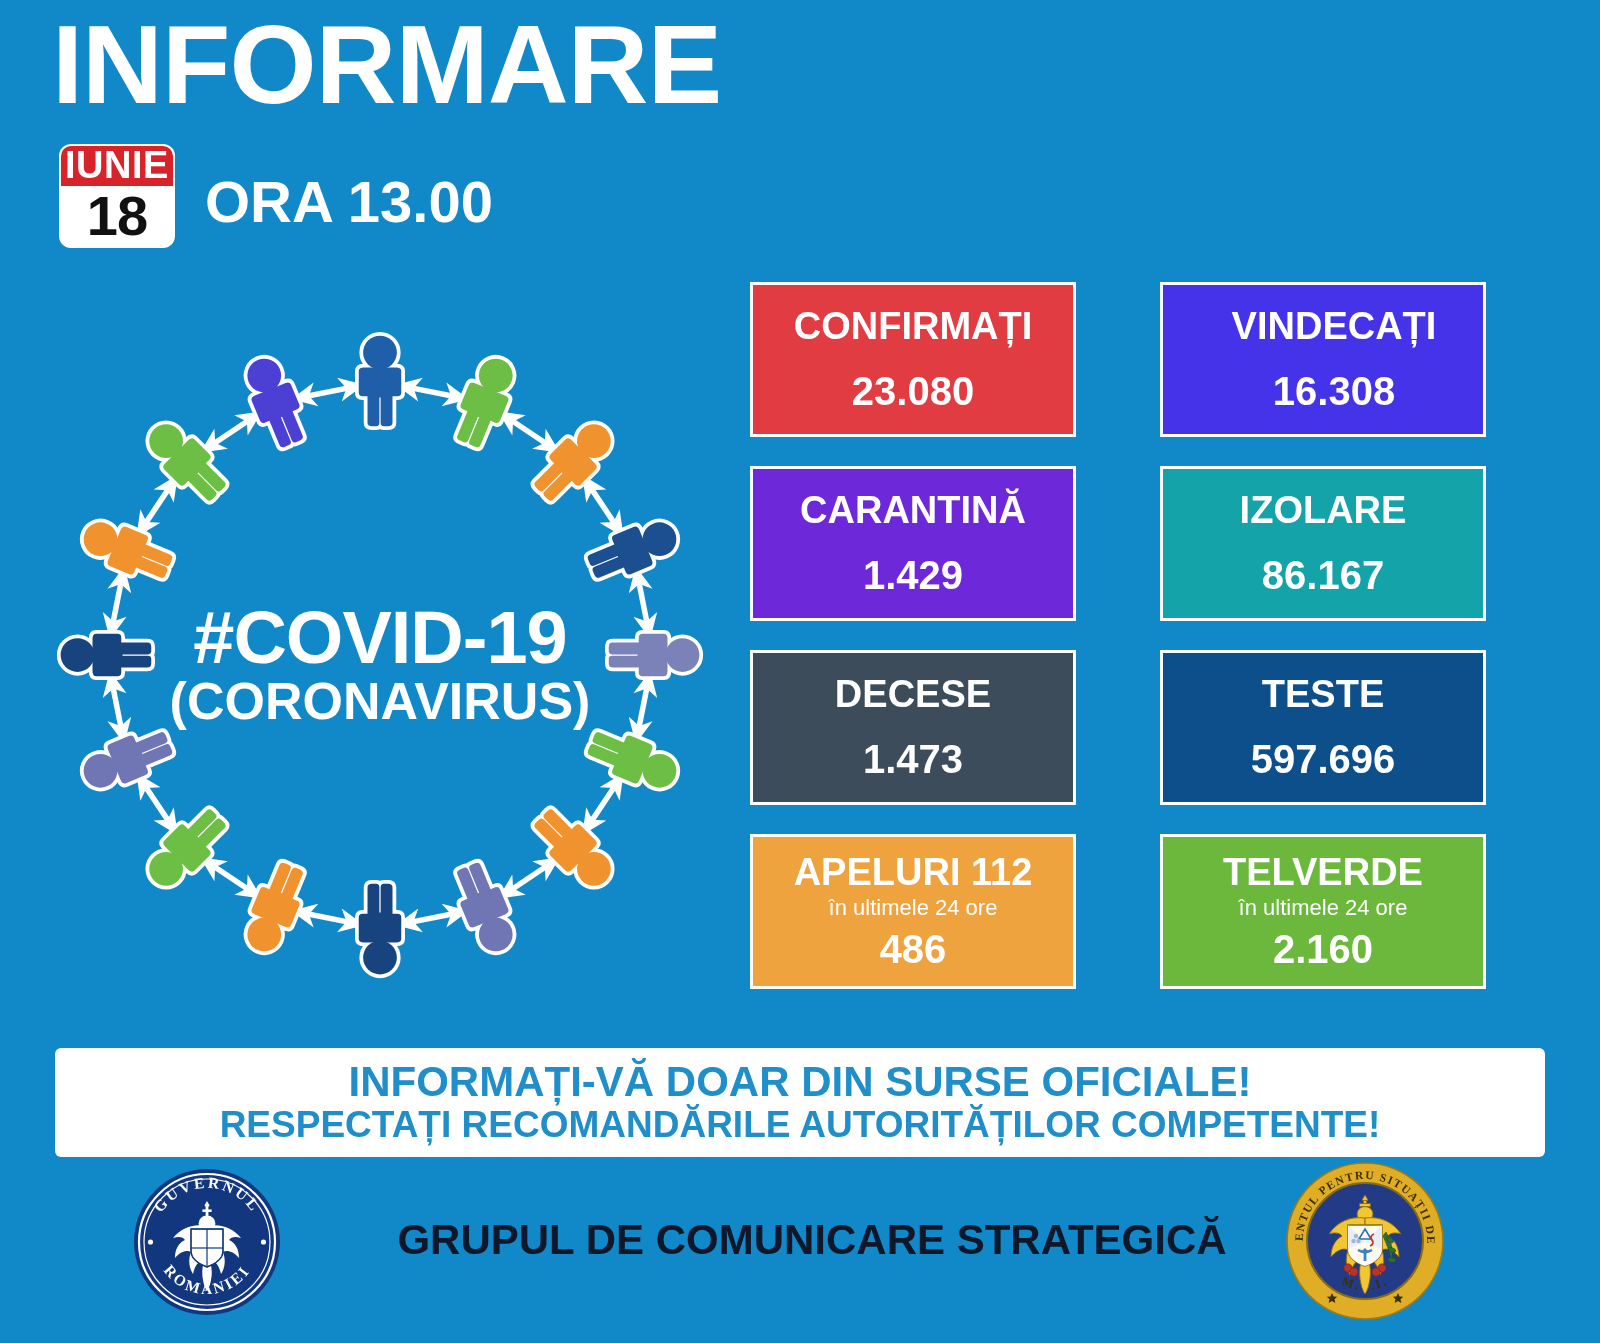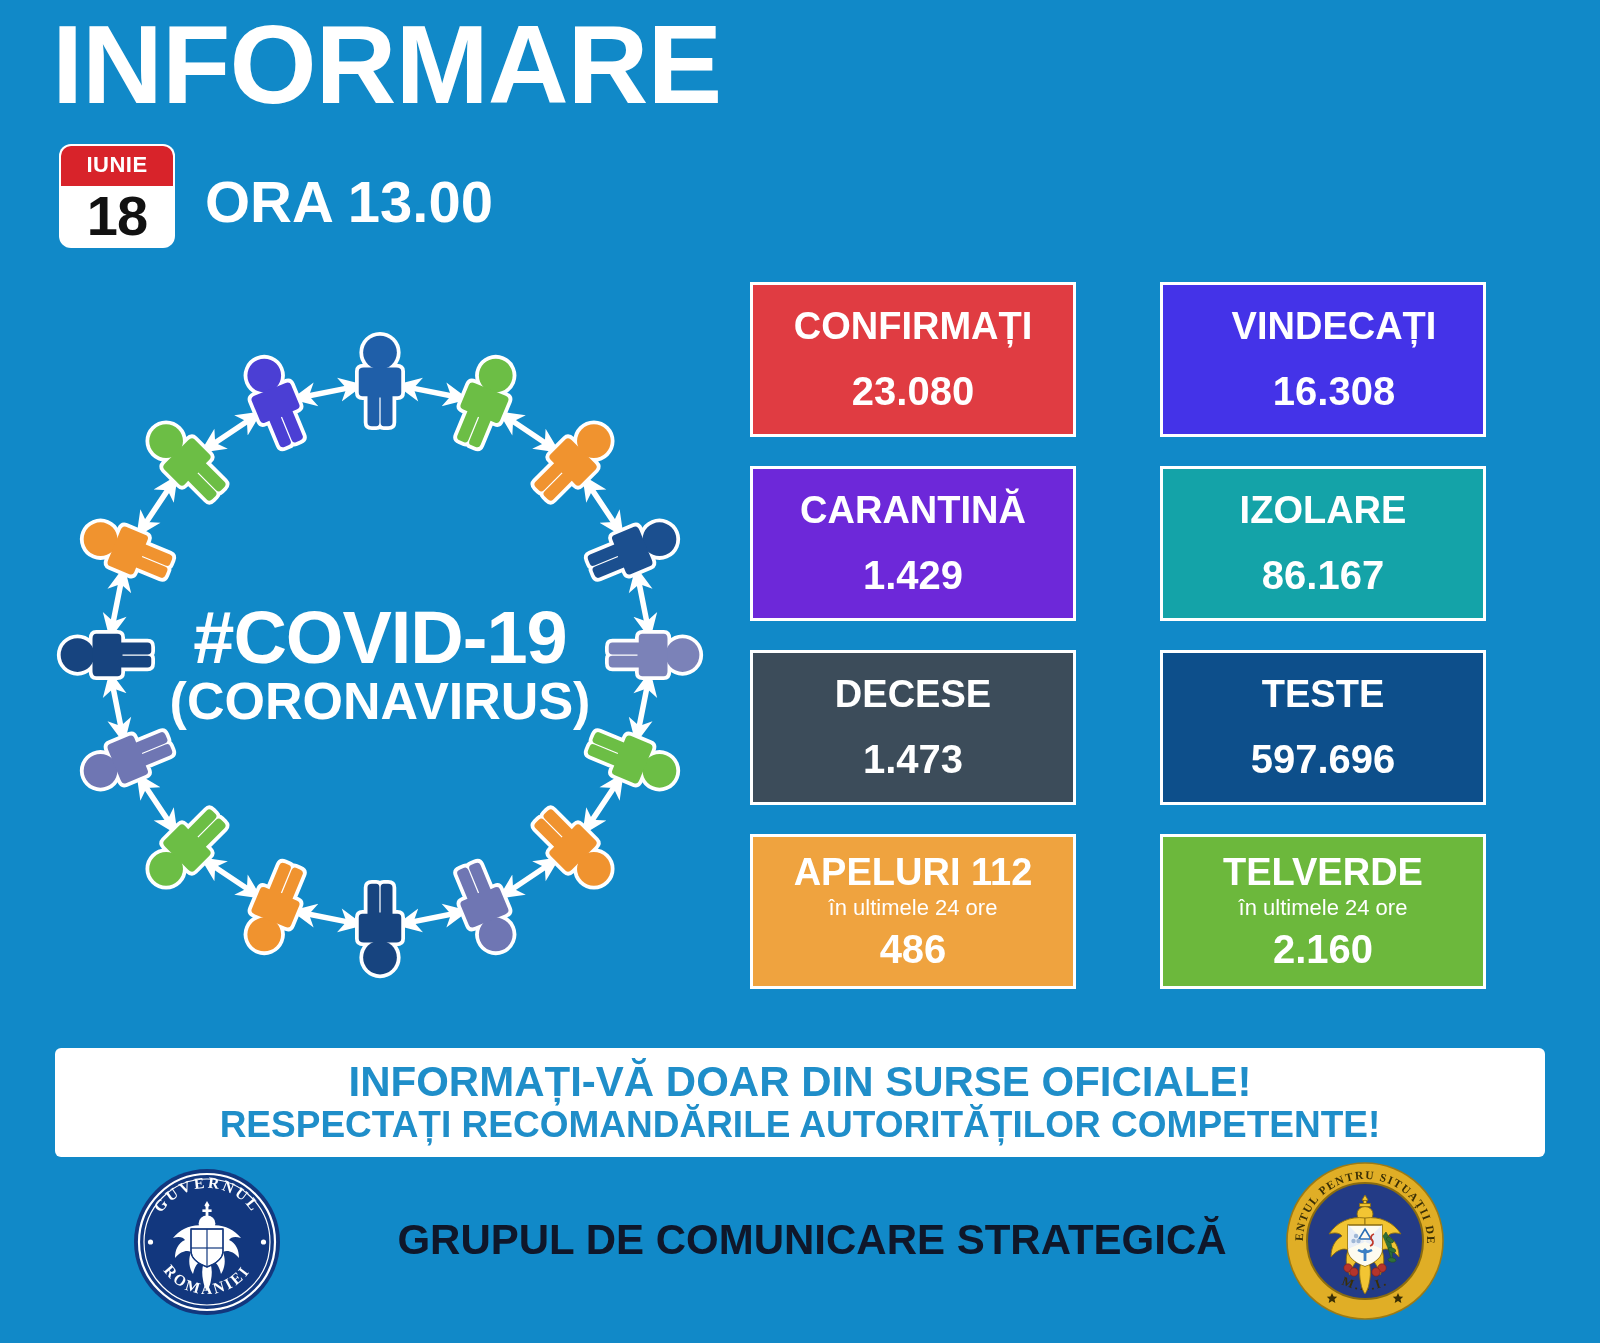--- a/index.html
+++ b/index.html
@@ -37,21 +37,21 @@
     background: #ffffff;
     border-radius: 10px;
     box-shadow: 0 0 0 2px #ffffff;
     overflow: hidden;
     display: flex;
     flex-direction: column;
   }
   #date-badge .cal-month {
     background: #d8232a;
     color: #ffffff;
-    font-size: 22px;
+    font-size: 38px;
     font-weight: bold;
     text-align: center;
     line-height: 38px;
     height: 52px;
     letter-spacing: 0.5px;
     border-radius: 8px 8px 0 0;
   }
   #date-badge .cal-day {
     flex: 1;
     color: #111111;

